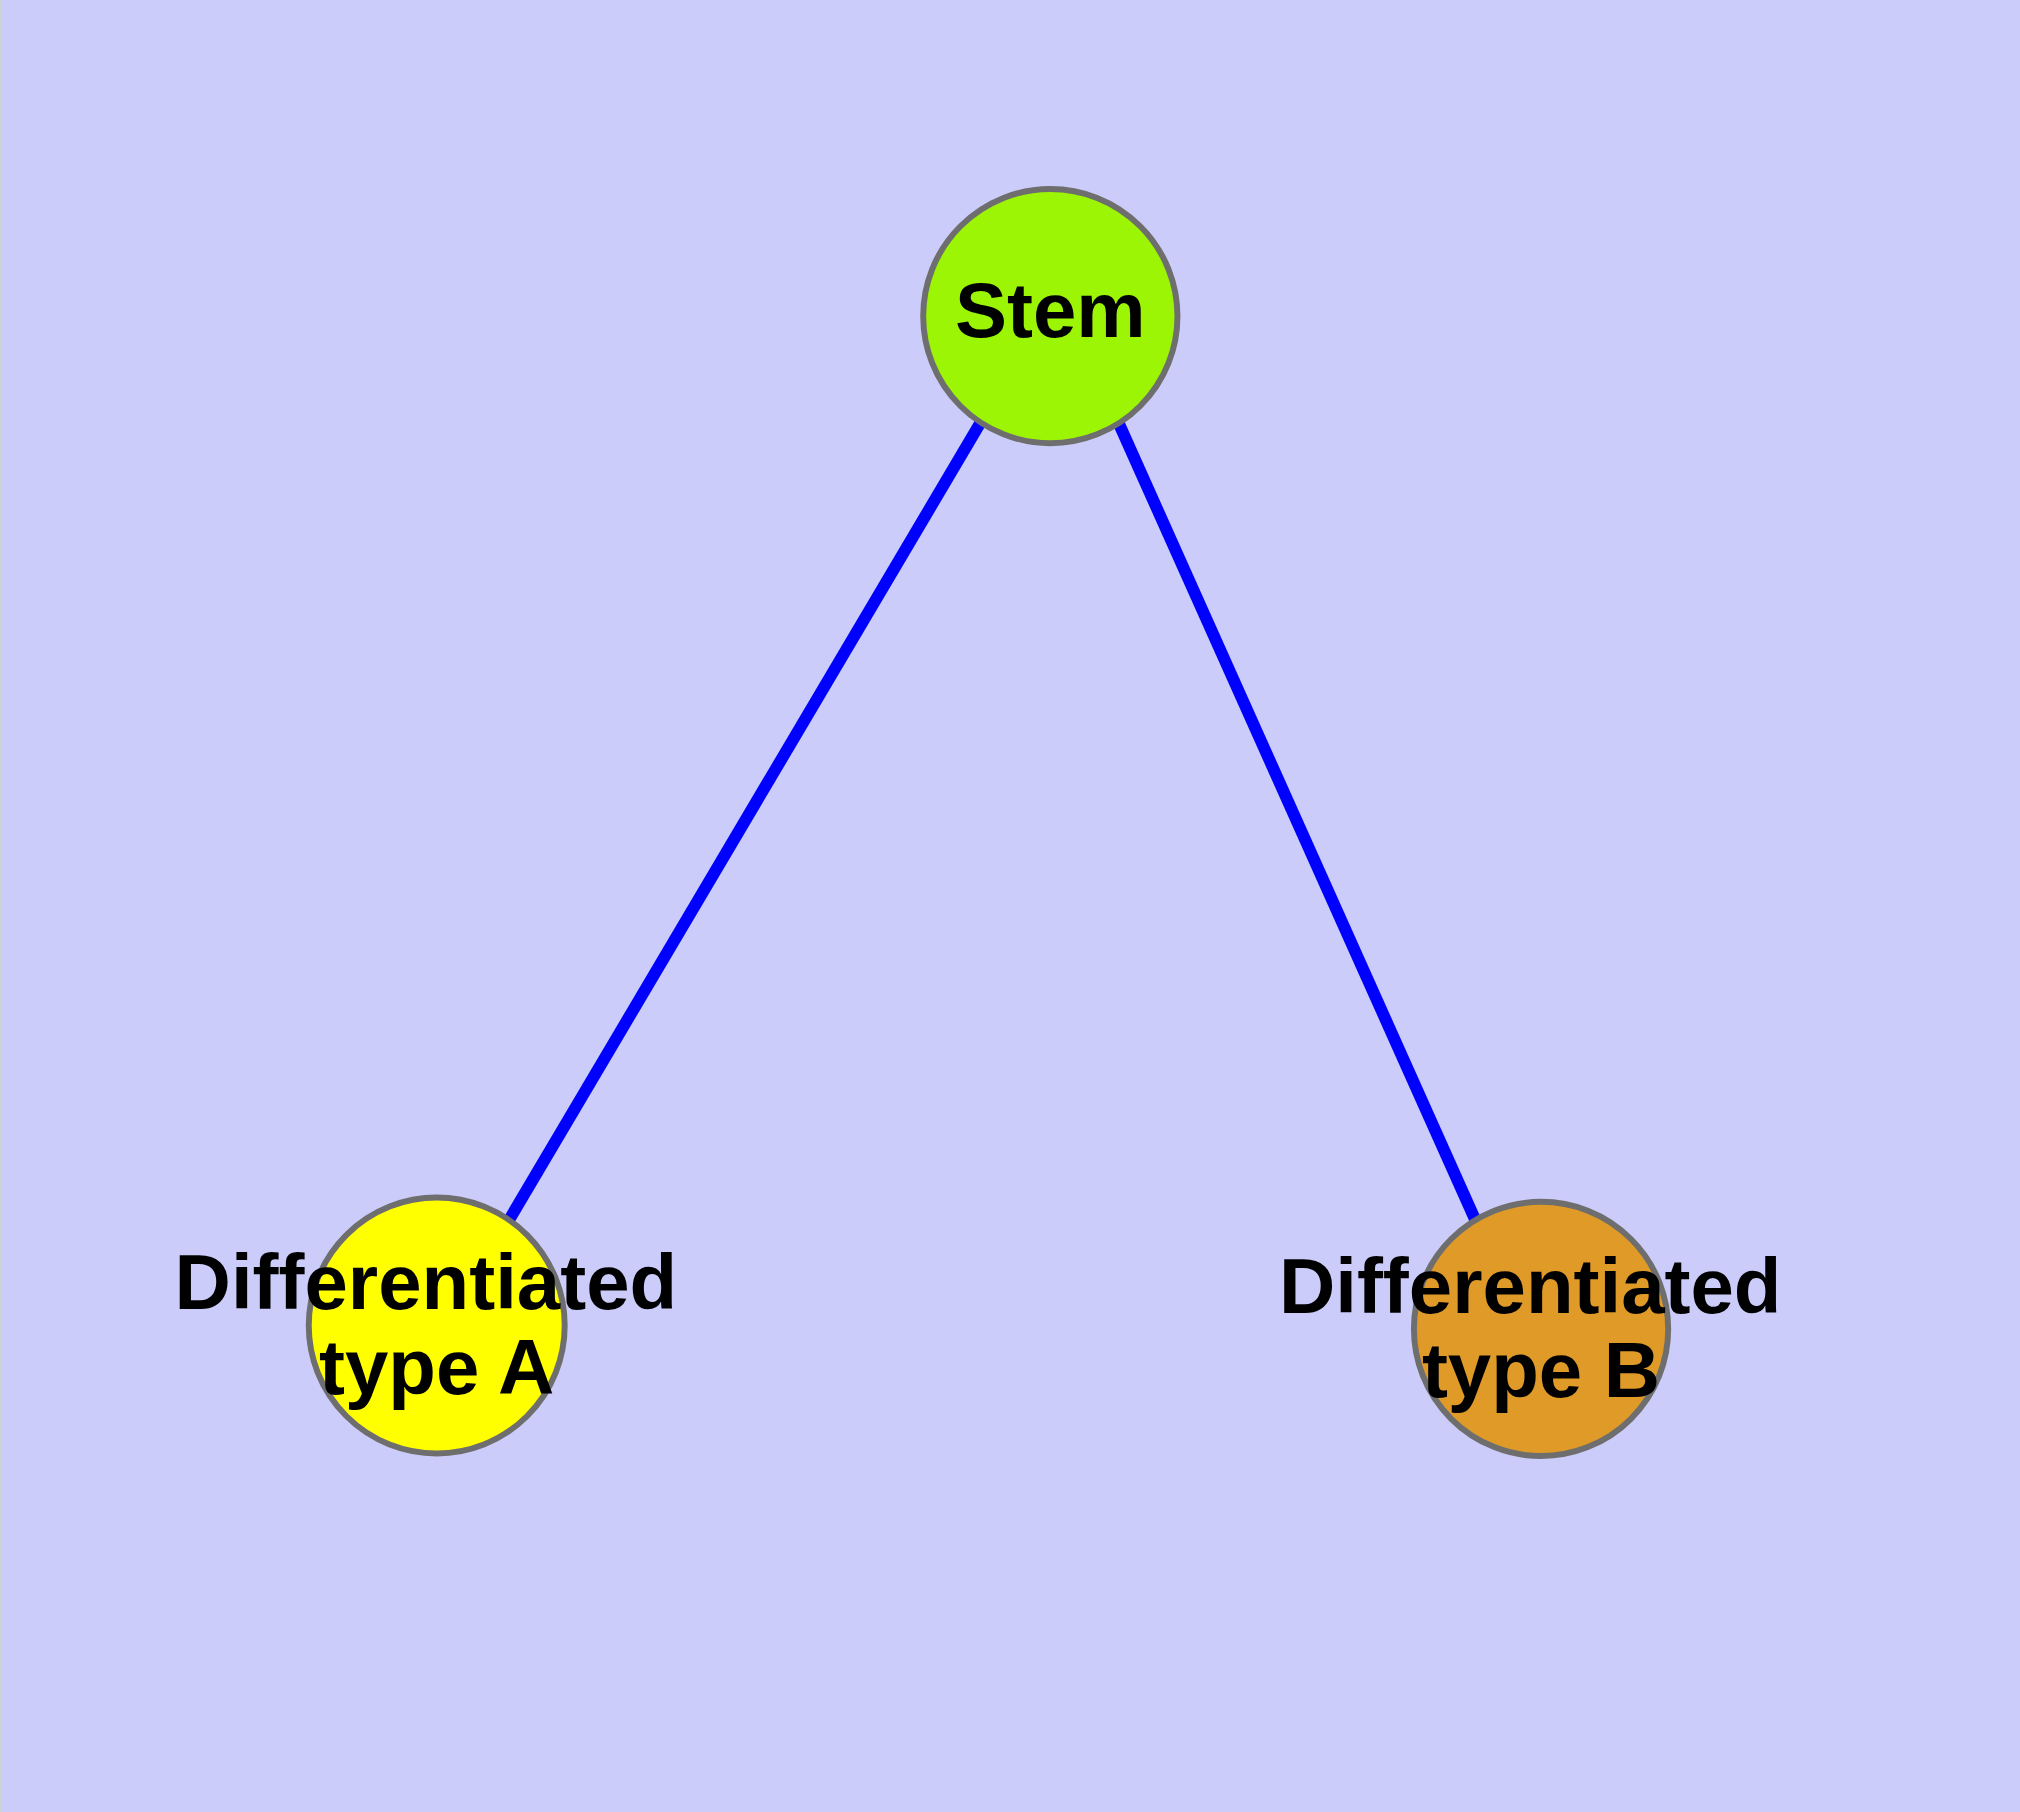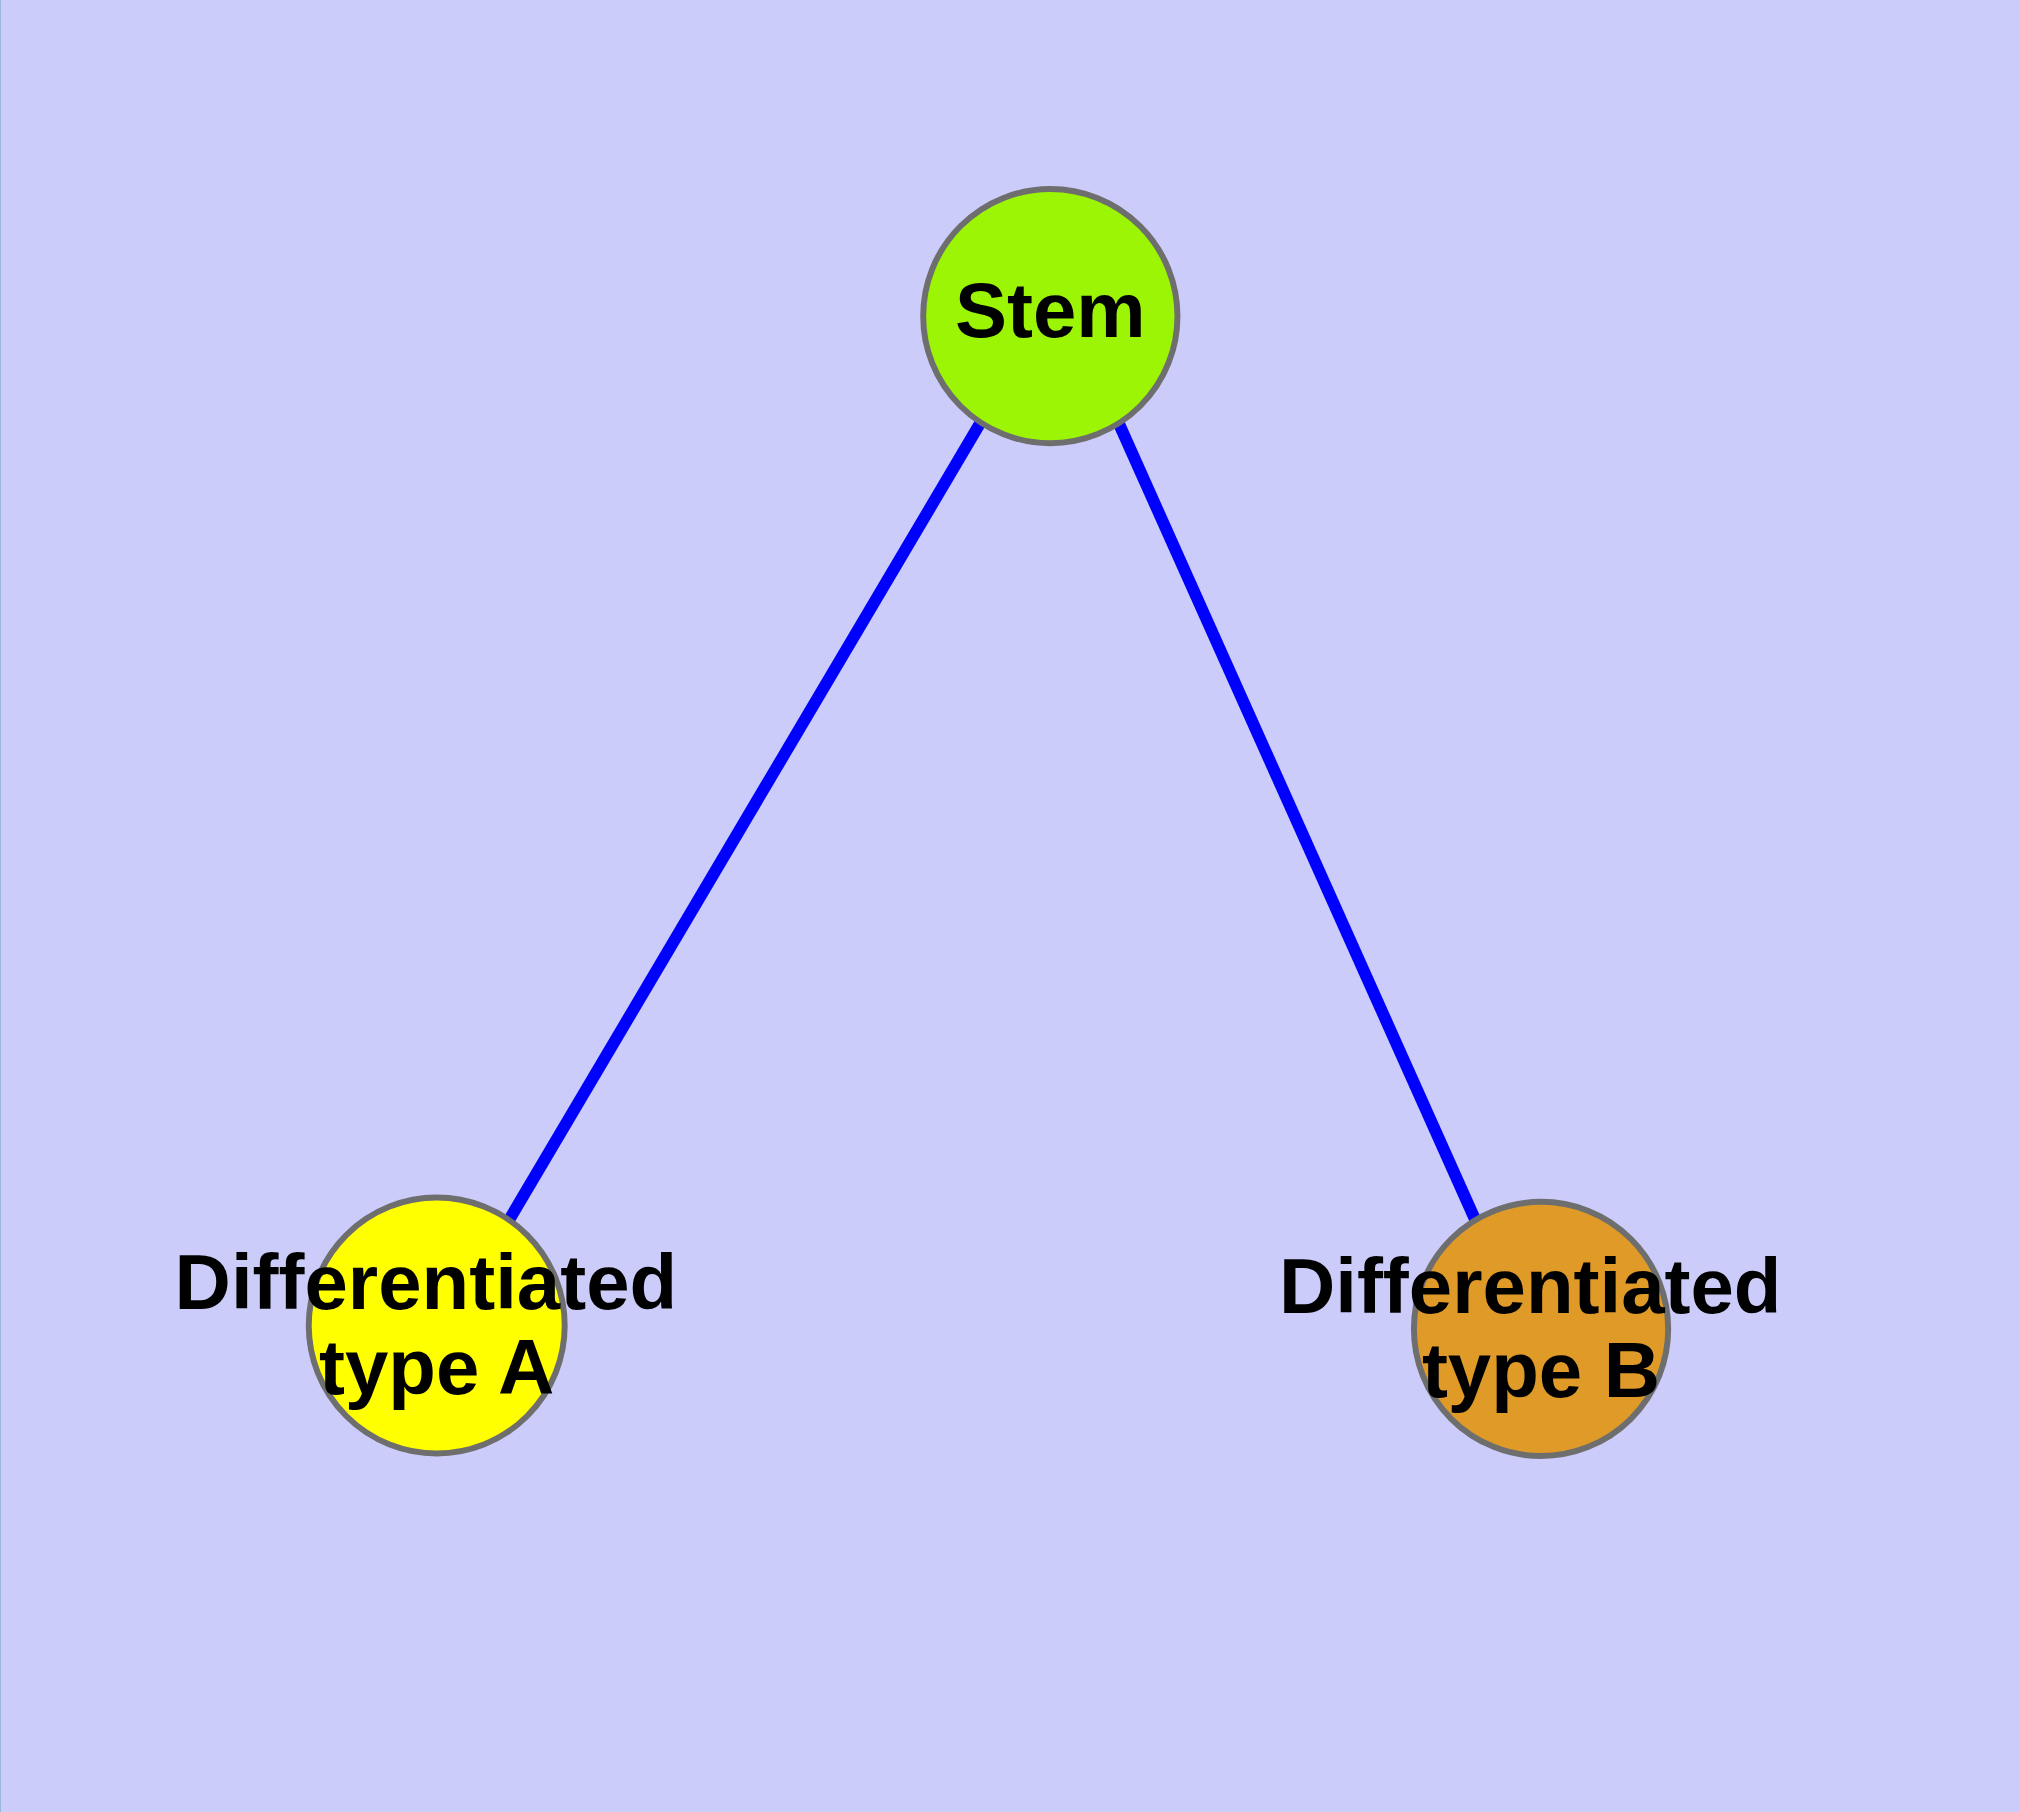--- a/index.html
+++ b/index.html
@@ -6,21 +6,21 @@
   html, body {
     margin: 0;
     padding: 0;
     background: #ccccfa;
   }
   #stage {
     position: relative;
     width: 2021px;
     height: 1812px;
     overflow: hidden;
-    background: #0f766e;
+    background: #bef264;
     font-family: "Liberation Sans", sans-serif;
   }
   #graph-svg {
     position: absolute;
     left: 0;
     top: 0;
     width: 2021px;
     height: 1812px;
     display: block;
   }

